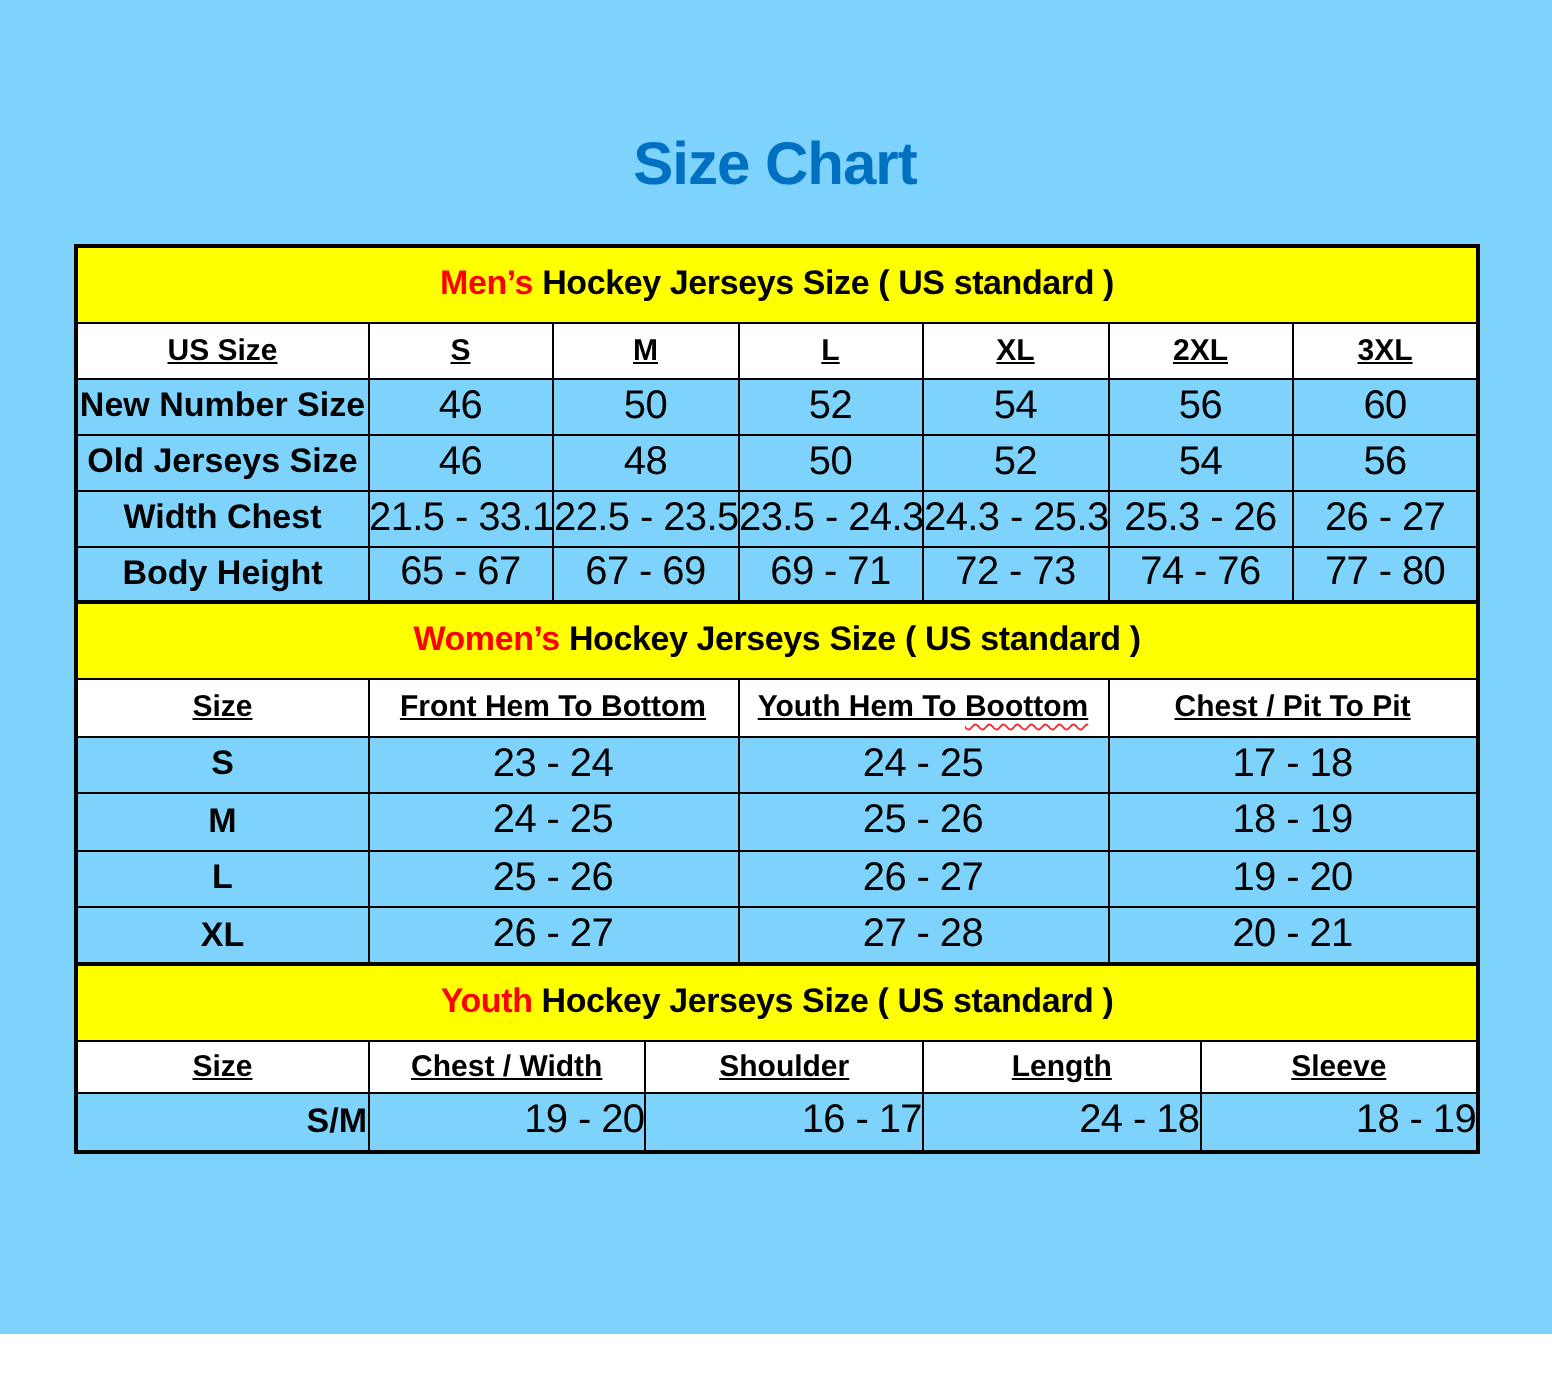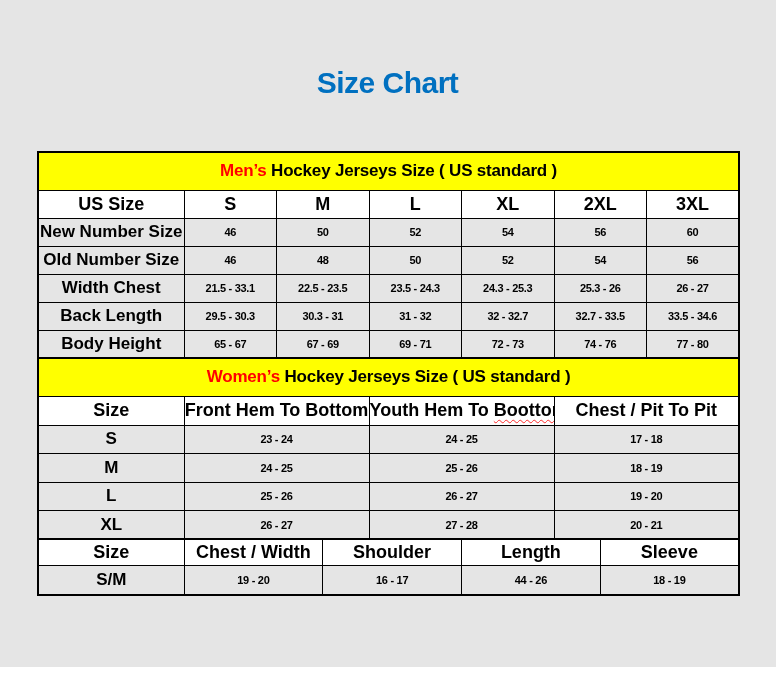--- a/index.html
+++ b/index.html
@@ -2,30 +2,30 @@
 <html><head>
 <meta charset="utf-8">
 <style>
   * { box-sizing: border-box; margin: 0; padding: 0; }
   html, body { background: #ffffff; }
   body {
     width: 776px; height: 692px;
     font-family: "Liberation Sans", sans-serif;
     color: #000;
   }
-  .page { position: relative; width: 776px; height: 667px; overflow: hidden; background: #e5e5e5; }
+  .page { position: relative; width: 776px; height: 667px; overflow: hidden; background: #7dd3fc; }
 
   .title {
     position: absolute; top: 66px; left: 37px; width: 701px;
     text-align: center;
     font-size: 30px; font-weight: bold; letter-spacing: -0.5px;
     color: #0070C0;
   }
 
-  .chart { position: absolute; top: 122px; left: 37px; width: 701px; margin-top: 29px; }
+  .chart { position: absolute; top: 122px; left: 37px; width: 701px; }
 
   table {
     border-collapse: collapse; table-layout: fixed;
     width: 701px;
     border: 2.5px solid #000;
   }
   table.merge { margin-top: -2px; }
 
   th, td {
     border: 1.5px solid #000;
@@ -36,30 +36,30 @@
   
   th.band {
     background: #FFFF00;
     font-size: 17px; font-weight: bold;
     height: 38px;
     letter-spacing: -0.2px;
   }
   th.band .hl { color: #FF0000; }
 
   
-  tr.colhead th { font-size: 18px; font-weight: bold; background: #fff; }
+  tr.colhead th { font-size: 15px; font-weight: bold; background: #fff; text-decoration: underline; }
 
   td.rowlabel { font-size: 17px; font-weight: bold; }
-  td.val { font-size: 11px; font-weight: bold; letter-spacing: -0.3px; }
+  td.val { font-size: 20px; font-weight: normal; letter-spacing: -0.3px; }
 
   .mens tr.colhead th, .mens td { height: 28px; }
   .womens tr.colhead th { height: 29px; }
   .womens td { height: 28.5px; }
   .youth tr.colhead th { height: 26px; }
-  .youth td { height: 30px; }
+  .youth td { height: 30px; text-align: right; }
 
   .squiggle {
     text-decoration: underline;
     text-decoration-style: wavy;
     text-decoration-color: #ff2a2a;
     text-decoration-thickness: 1px;
     text-underline-offset: 3px;
   }
 </style>
 </head>
@@ -99,45 +99,36 @@
       <tr>
         <td class="rowlabel">New Number Size</td>
         <td class="val">46</td>
         <td class="val">50</td>
         <td class="val">52</td>
         <td class="val">54</td>
         <td class="val">56</td>
         <td class="val">60</td>
       </tr>
       <tr>
-        <td class="rowlabel">Old Number Size</td>
+        <td class="rowlabel">Old Jerseys Size</td>
         <td class="val">46</td>
         <td class="val">48</td>
         <td class="val">50</td>
         <td class="val">52</td>
         <td class="val">54</td>
         <td class="val">56</td>
       </tr>
       <tr>
         <td class="rowlabel">Width Chest</td>
         <td class="val">21.5 - 33.1</td>
         <td class="val">22.5 - 23.5</td>
         <td class="val">23.5 - 24.3</td>
         <td class="val">24.3 - 25.3</td>
         <td class="val">25.3 - 26</td>
         <td class="val">26 - 27</td>
-      </tr>
-      <tr>
-        <td class="rowlabel">Back Length</td>
-        <td class="val">29.5 - 30.3</td>
-        <td class="val">30.3 - 31</td>
-        <td class="val">31 - 32</td>
-        <td class="val">32 - 32.7</td>
-        <td class="val">32.7 - 33.5</td>
-        <td class="val">33.5 - 34.6</td>
       </tr>
       <tr>
         <td class="rowlabel">Body Height</td>
         <td class="val">65 - 67</td>
         <td class="val">67 - 69</td>
         <td class="val">69 - 71</td>
         <td class="val">72 - 73</td>
         <td class="val">74 - 76</td>
         <td class="val">77 - 80</td>
       </tr>
@@ -192,31 +183,36 @@
 
     <table class="youth merge">
       <colgroup>
         <col style="width:146px">
           <col style="width:138.75px">
           <col style="width:138.75px">
           <col style="width:138.75px">
           <col style="width:138.75px">
       </colgroup>
       <tbody>
+          <tr>
+        <th class="band" colspan="5">
+          <span class="hl">Youth</span><span> Hockey Jerseys Size ( US standard )</span>
+        </th>
+      </tr>
       <tr class="colhead">
         <th>Size</th>
         <th>Chest / Width</th>
         <th>Shoulder</th>
         <th>Length</th>
         <th>Sleeve</th>
       </tr>
       <tr>
         <td class="rowlabel">S/M</td>
         <td class="val">19 - 20</td>
         <td class="val">16 - 17</td>
-        <td class="val">44 - 26</td>
+        <td class="val">24 - 18</td>
         <td class="val">18 - 19</td>
       </tr>
     </tbody>
       </table>
 
   </div>
 </div>
 
 </body></html>

